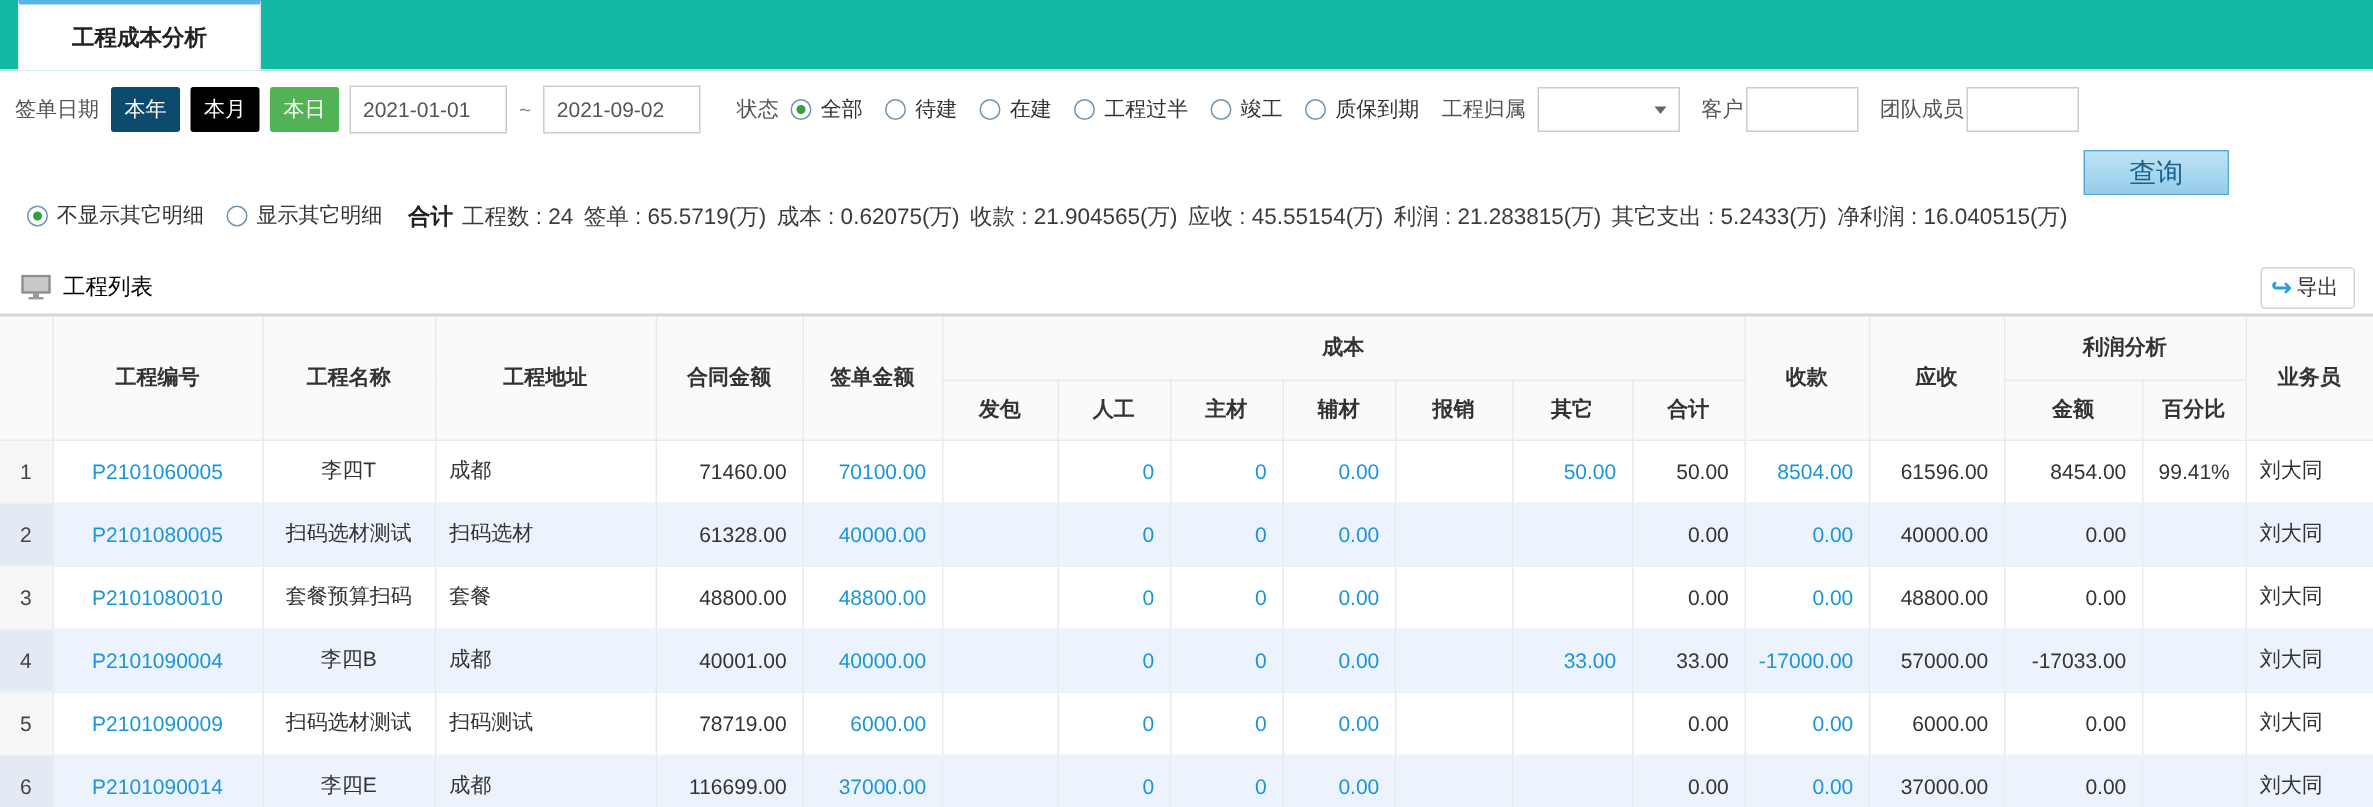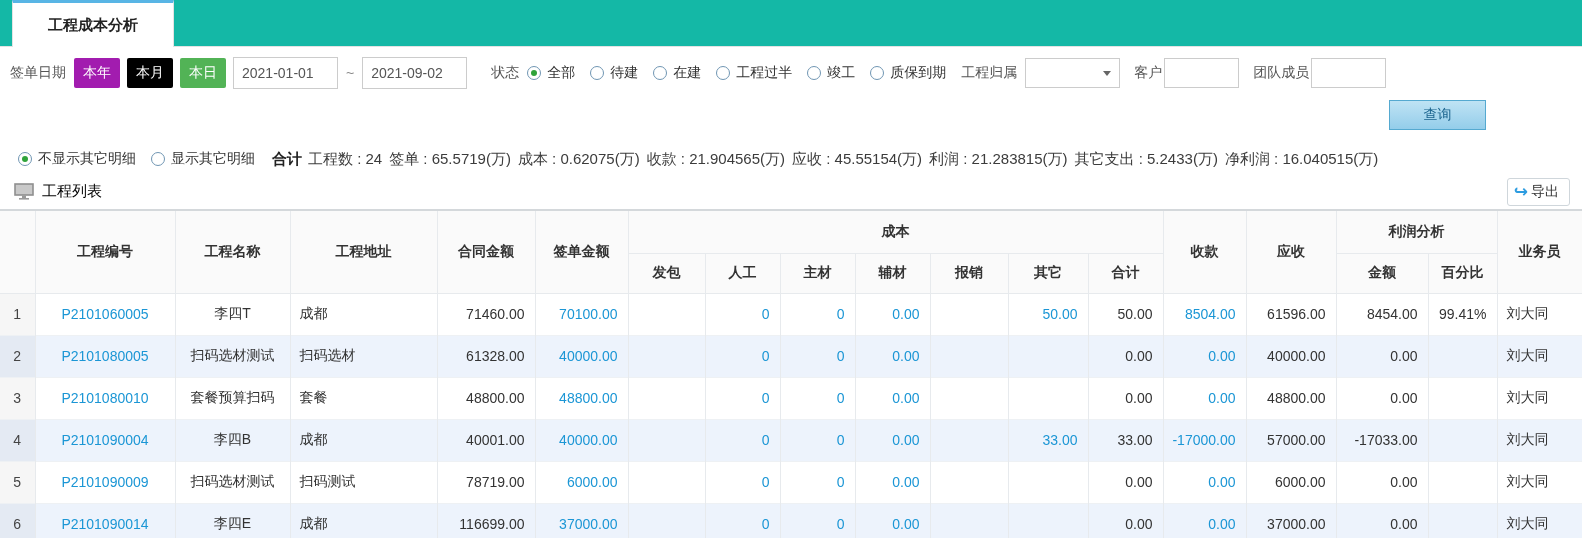--- a/index.html
+++ b/index.html
@@ -28,24 +28,24 @@
   .radio.sel::after { content:""; position:absolute; left:3px; top:3px; width:6px; height:6px;
     border-radius:50%; background:#2fa33a; }
   .select-box { width:95px; height:30px; border:1px solid #ccc; background:#fff;
     display:inline-flex; align-items:center; justify-content:flex-end; padding-right:8px; margin-right:14px; }
   .caret { width:0; height:0; border-left:4px solid transparent; border-right:4px solid transparent;
     border-top:5px solid #666; }
   .tinput { width:75px; height:30px; border:1px solid #ccc; padding:0 6px; font-size:14px;
     font-family:inherit; background:#fff; }
   .search-btn { position:absolute; top:53px; right:96px; width:97px; height:30px;
     background:linear-gradient(#bfe3f4,#94cdea); border:1px solid #55a9d0; color:#19628c;
-    font-size:14px; font-family:inherit; cursor:pointer; }
-
-  
-  .summary-row { display:flex; align-items:flex-end; padding-left:18px; height:34px; white-space:nowrap; }
+    font-size:18px; font-family:inherit; cursor:pointer; }
+
+  
+  .summary-row { display:flex; align-items:flex-start; padding-left:18px; height:34px; white-space:nowrap; }
   .sum-prefix { font-weight:bold; color:#222; font-size:15px; margin:0 6px 0 2px; }
   .sum-item { color:#3c3c3c; font-size:15px; margin-right:7px; }
 
   
   .list-bar { height:37px; margin-top:5px; border-bottom:2px solid #d4d8db;
     display:flex; align-items:center; padding:0 12px 0 14px; }
   .monitor-icon { width:20px; height:17px; margin-right:8px; flex:none; }
   .list-title { color:#000000; font-size:15px; }
   .export-btn { margin-left:auto; height:28px; padding:0 10px 0 6px; background:#fff;
     border:1px solid #cfd6db; border-radius:3px; display:inline-flex; align-items:center;
@@ -76,21 +76,21 @@
 
 <div class="tabstrip">
   <div class="tab">
     <span>工程成本分析</span>
   </div>
 </div>
 
 <div class="filters">
   <div class="filter-row">
     <span class="flabel">签单日期</span>
-    <button class="qbtn" style="background: #a21caf;">本年</button>
+    <button class="qbtn" style="background: #0c4a6e;">本年</button>
     <button class="qbtn" style="background: #000000;">本月</button>
     <button class="qbtn" style="background: rgb(82, 179, 86);">本日</button>
     <input class="dinput" readonly="" value="2021-01-01" style="">
     <span class="tilde">~</span>
     <input class="dinput" readonly="" value="2021-09-02" style="">
     <span class="flabel" style="margin-left:24px;">状态</span>
     <span id="status-radios"><span class="radio-opt">
           <span class="radio sel"></span>
           <span>全部</span>
         </span><span class="radio-opt">

